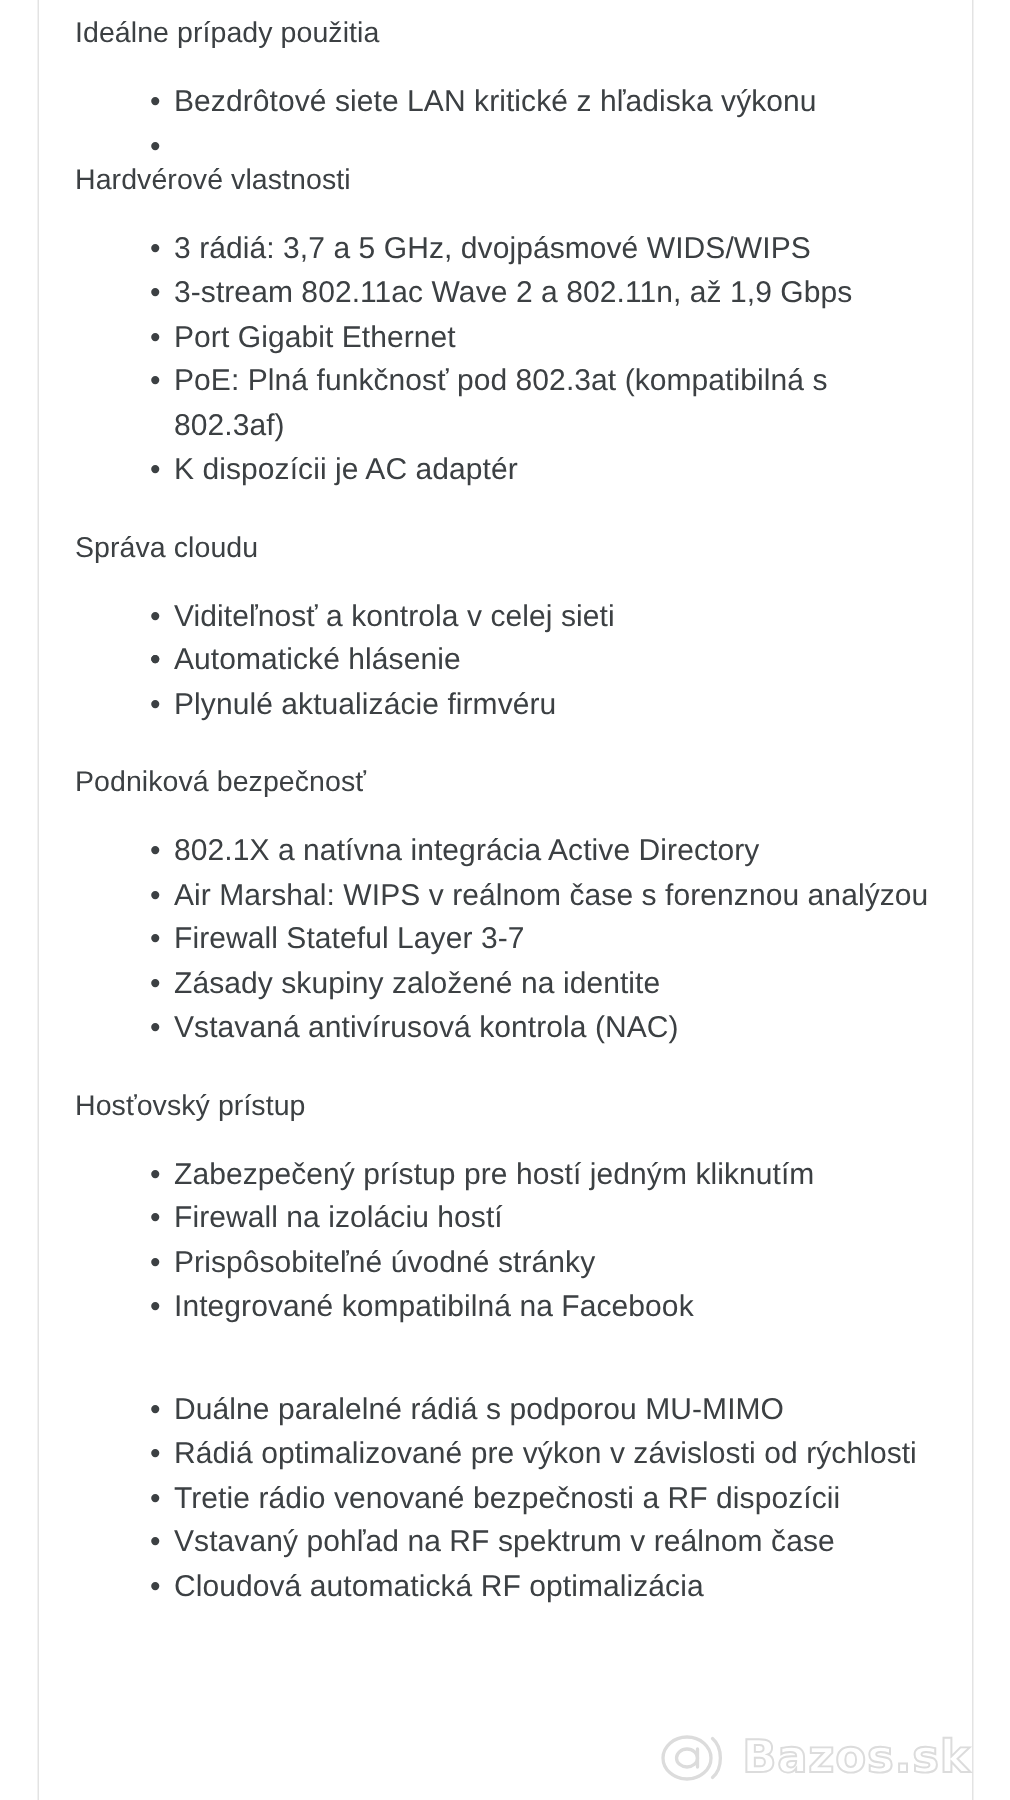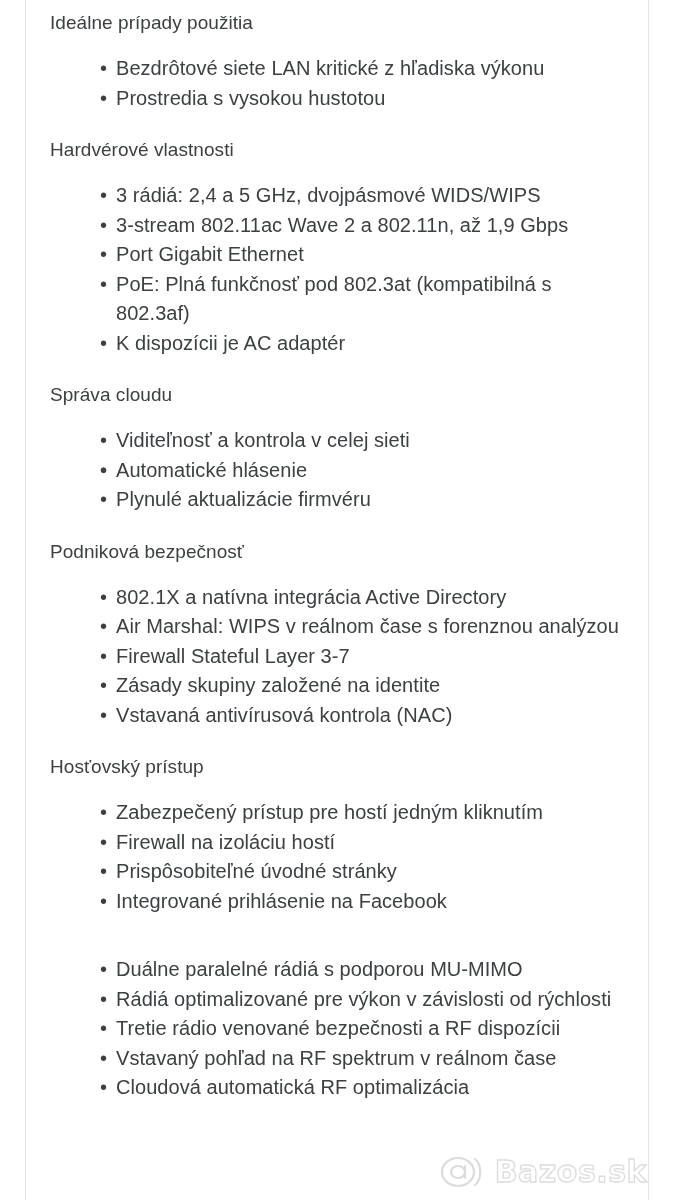--- a/index.html
+++ b/index.html
@@ -121,29 +121,29 @@
   <div class="col-rule left"></div>
   <div class="col-rule right"></div>
 
   <div class="content">
 
   <section class="spec-section">
         <h3 class="section-heading">Ideálne prípady použitia</h3>
         <div class="heading-gap-bottom"></div>
         <ul class="bullet-list">
           <li class="bullet-item"><span class="bullet-dot">•</span><span>Bezdrôtové siete LAN kritické z hľadiska výkonu</span></li>
-          <li class="bullet-item"><span class="bullet-dot">•</span><span>Prostredia s vysokou hustotou</span></li>
+          <li class="bullet-item"><span class="bullet-dot">•</span></li>
         </ul>
       </section>
       <section class="spec-section">
         <div class="heading-gap-top"></div>
         <h3 class="section-heading">Hardvérové vlastnosti</h3>
         <div class="heading-gap-bottom"></div>
         <ul class="bullet-list">
-          <li class="bullet-item"><span class="bullet-dot">•</span><span>3 rádiá: 2,4 a 5 GHz, dvojpásmové WIDS/WIPS</span></li>
+          <li class="bullet-item"><span class="bullet-dot">•</span><span>3 rádiá: 3,7 a 5 GHz, dvojpásmové WIDS/WIPS</span></li>
           <li class="bullet-item"><span class="bullet-dot">•</span><span>3-stream 802.11ac Wave 2 a 802.11n, až 1,9 Gbps</span></li>
           <li class="bullet-item"><span class="bullet-dot">•</span><span>Port Gigabit Ethernet</span></li>
           <li class="bullet-item"><span class="bullet-dot">•</span><span>PoE: Plná funkčnosť pod 802.3at (kompatibilná s 802.3af)</span></li>
           <li class="bullet-item"><span class="bullet-dot">•</span><span>K dispozícii je AC adaptér</span></li>
         </ul>
       </section>
       <section class="spec-section">
         <div class="heading-gap-top"></div>
         <h3 class="section-heading">Správa cloudu</h3>
         <div class="heading-gap-bottom"></div>
@@ -167,21 +167,21 @@
         </ul>
       </section>
       <section class="spec-section">
         <div class="heading-gap-top"></div>
         <h3 class="section-heading">Hosťovský prístup</h3>
         <div class="heading-gap-bottom"></div>
         <ul class="bullet-list">
           <li class="bullet-item"><span class="bullet-dot">•</span><span>Zabezpečený prístup pre hostí jedným kliknutím</span></li>
           <li class="bullet-item"><span class="bullet-dot">•</span><span>Firewall na izoláciu hostí</span></li>
           <li class="bullet-item"><span class="bullet-dot">•</span><span>Prispôsobiteľné úvodné stránky</span></li>
-          <li class="bullet-item"><span class="bullet-dot">•</span><span>Integrované prihlásenie na Facebook</span></li>
+          <li class="bullet-item"><span class="bullet-dot">•</span><span>Integrované kompatibilná na Facebook</span></li>
         </ul>
       </section>
       <section class="spec-section">
         <div class="heading-gap-top"></div>
         <div class="heading-gap-bottom"></div>
         <ul class="bullet-list">
           <li class="bullet-item"><span class="bullet-dot">•</span><span>Duálne paralelné rádiá s podporou MU-MIMO</span></li>
           <li class="bullet-item"><span class="bullet-dot">•</span><span>Rádiá optimalizované pre výkon v závislosti od rýchlosti</span></li>
           <li class="bullet-item"><span class="bullet-dot">•</span><span>Tretie rádio venované bezpečnosti a RF dispozícii</span></li>
           <li class="bullet-item"><span class="bullet-dot">•</span><span>Vstavaný pohľad na RF spektrum v reálnom čase</span></li>

